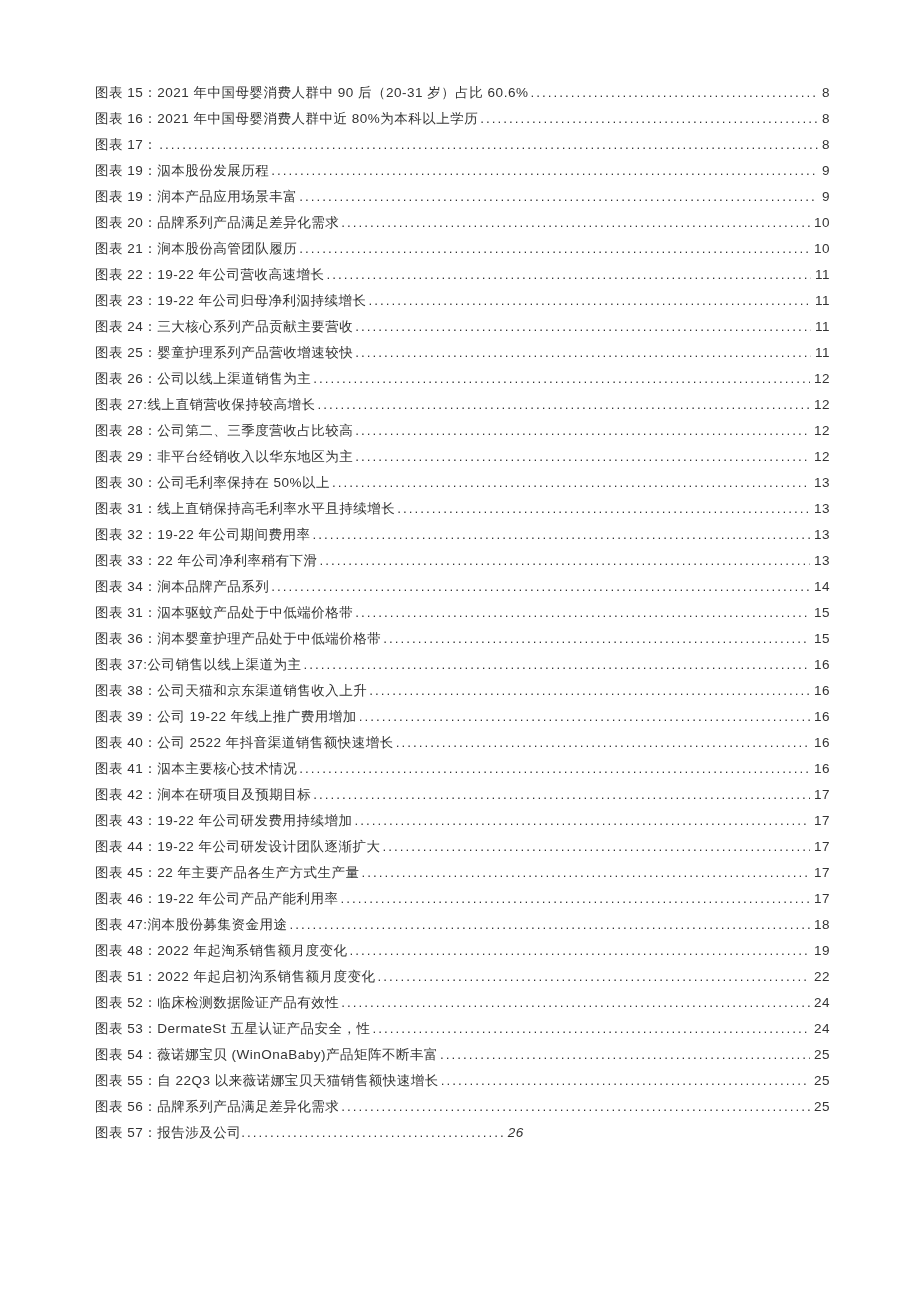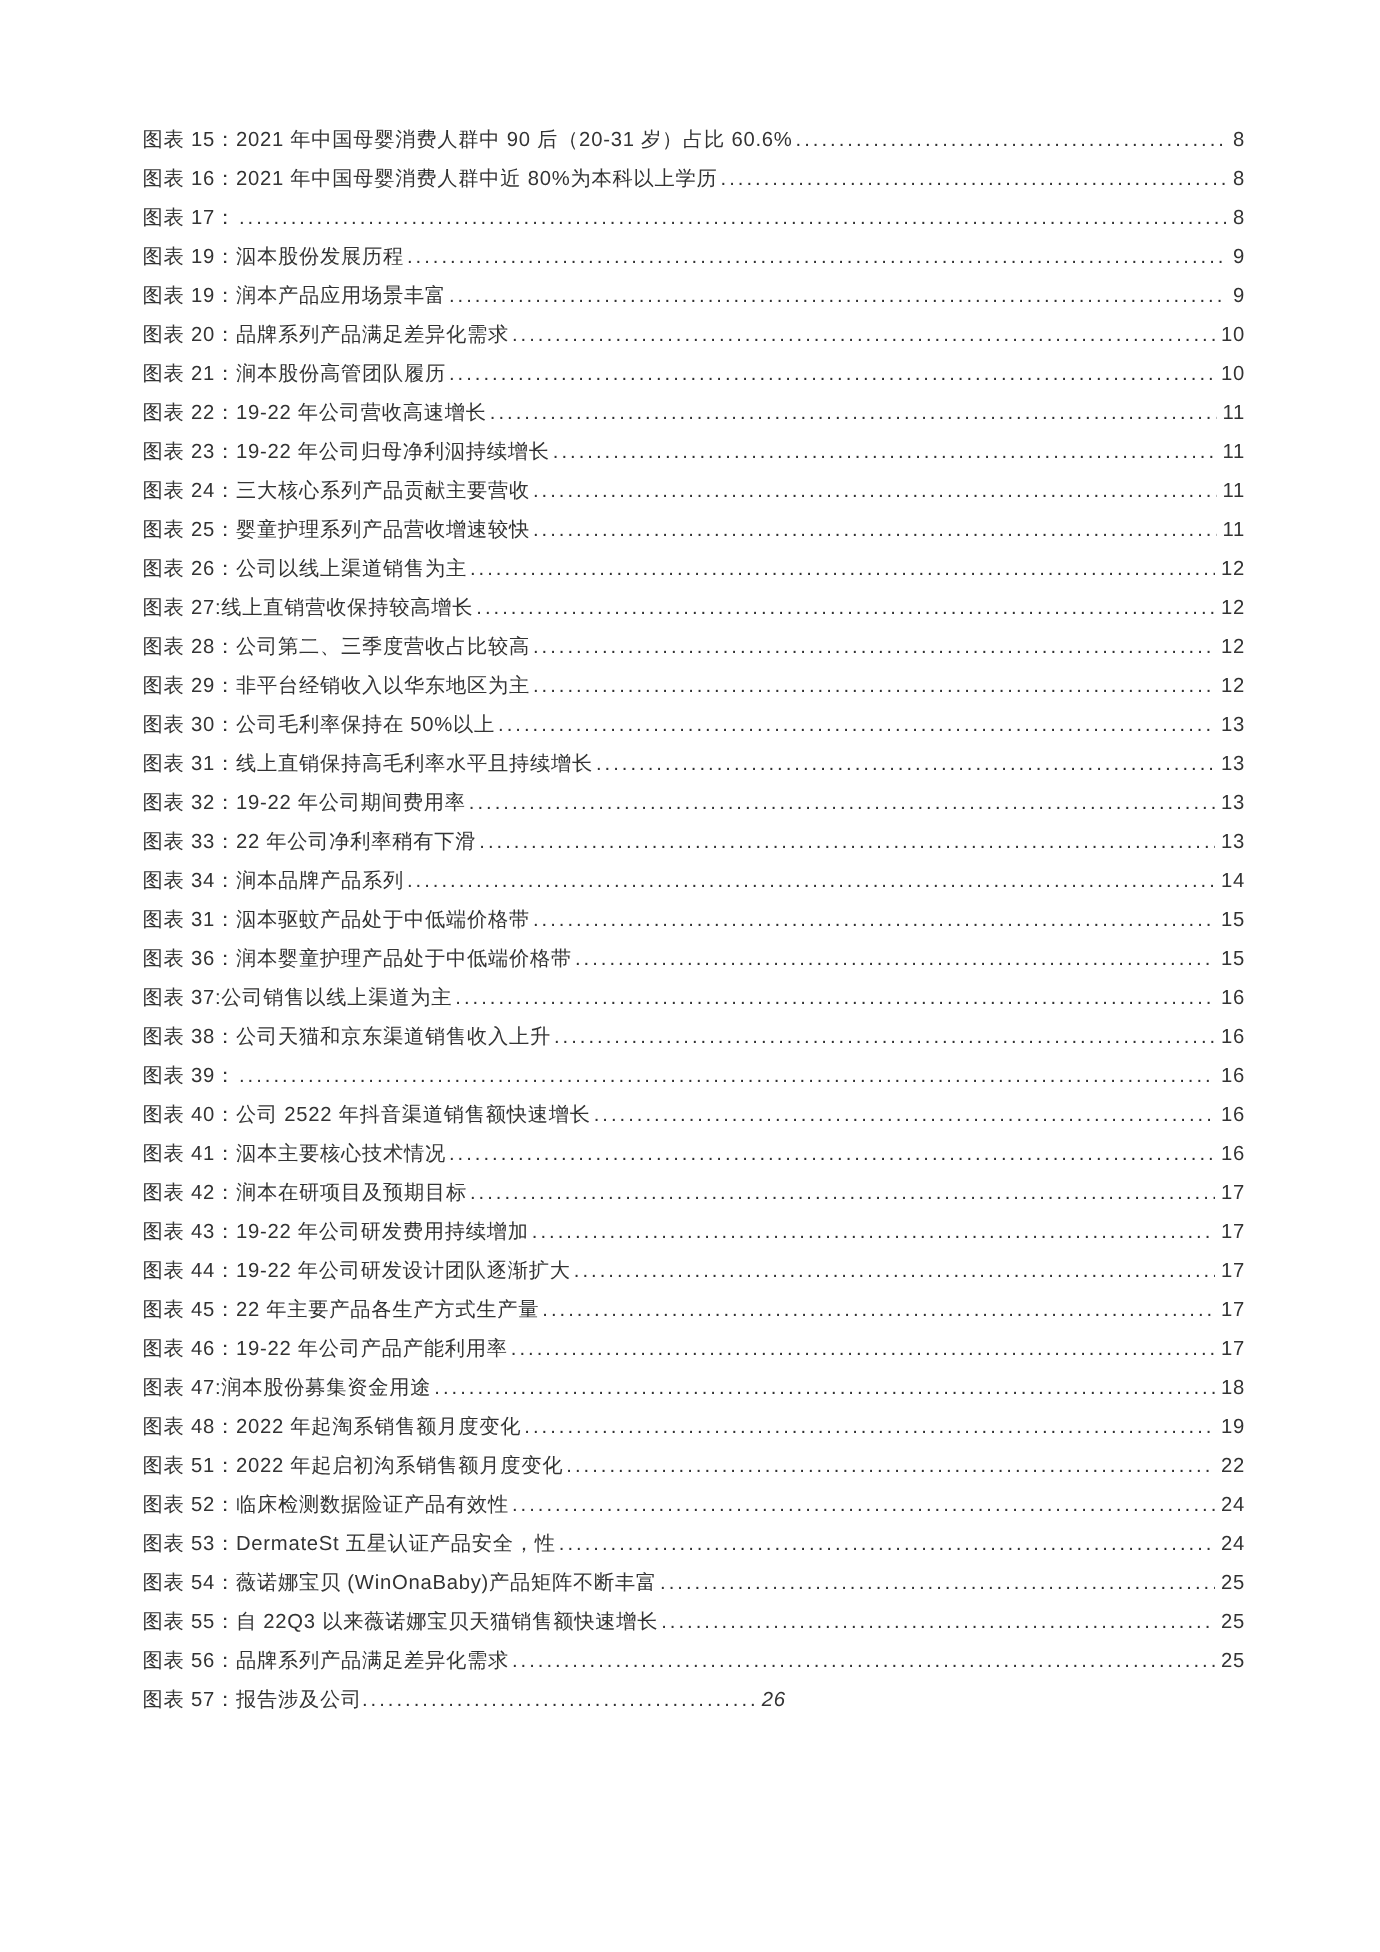--- a/index.html
+++ b/index.html
@@ -183,20 +183,21 @@
       <span class="toc-page">16</span>
     </div>
     <div class="toc-entry">
       <span class="toc-prefix">图表 38：</span>
       <span class="toc-title">公司天猫和京东渠道销售收入上升 </span>
       <span class="toc-dots"></span>
       <span class="toc-page">16</span>
     </div>
     <div class="toc-entry">
       <span class="toc-prefix">图表 39：</span>
+      <span class="toc-title">公司 19-22 年线上推广费用增加</span>
       <span class="toc-dots"></span>
       <span class="toc-page">16</span>
     </div>
     <div class="toc-entry">
       <span class="toc-prefix">图表 40：</span>
       <span class="toc-title">公司 2522 年抖音渠道销售额快速增长 </span>
       <span class="toc-dots"></span>
       <span class="toc-page">16</span>
     </div>
     <div class="toc-entry">

